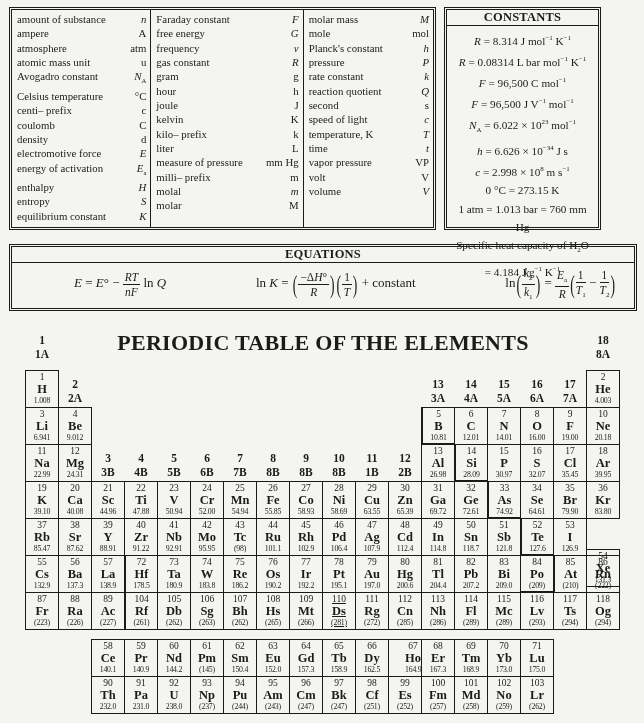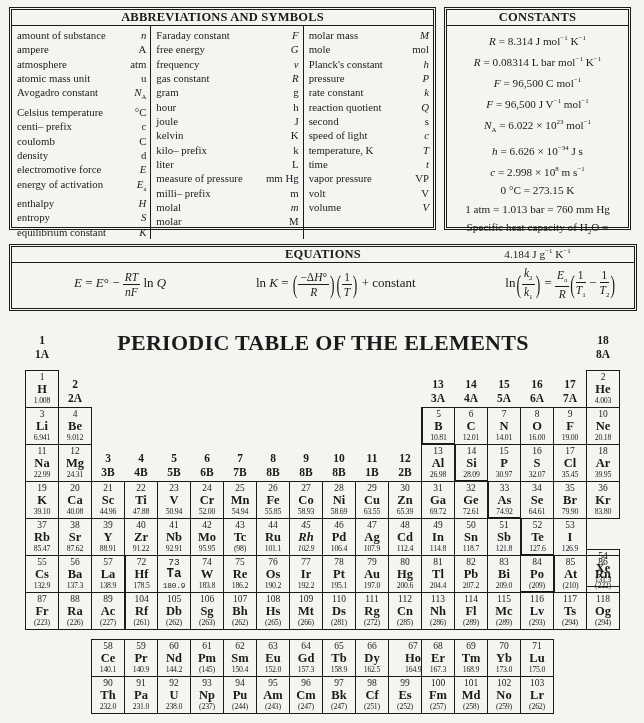--- a/index.html
+++ b/index.html
@@ -19,21 +19,21 @@
   .abbr-box{left:9px;top:7px;width:427px;height:223px;}
   .abbr-body{flex:1;display:flex;}
   .abbr-col{box-sizing:border-box;padding:2px 4px 0 5px;}
   .abbr-body .c1{width:139px;}
   .abbr-body .c2{width:153px;border-left:1px solid var(--ink);}
   .abbr-body .c3{width:131px;border-left:1px solid var(--ink);}
   .abbr-row{display:flex;justify-content:space-between;font-size:10.8px;line-height:14.35px;text-align:center;}
   .abbr-term{white-space:nowrap;}
   .abbr-sym{padding-left:4px;white-space:nowrap;}
   
-  .const-box{left:444px;top:7px;width:187px;height:223px;}
+  .const-box{left:444px;top:7px;width:157px;height:223px;}
   .const-lines{flex:1;padding:3px 6px 0 6px;}
   .const-line{text-align:center;font-size:11.2px;line-height:18.3px;}
   sup{font-size:.62em;}
   sub{font-size:.62em;}
   
   .eq-box{left:9px;top:244px;width:628px;height:67px;}
   .eq-body{flex:1;display:flex;align-items:center;justify-content:space-between;padding:2px 18px 4px 62px;}
   .eq{font-size:13px;white-space:nowrap;}
   .frac{display:inline-block;vertical-align:middle;text-align:center;line-height:1.05;font-size:.88em;}
   .frac .fn{display:block;border-bottom:1px solid var(--ink);padding:0 2px 1px;}
@@ -55,21 +55,20 @@
   .ecell .e-sym{font-size:12.5px;font-weight:bold;line-height:13px;}
   .ecell .e-mass{font-size:7.8px;line-height:10px;letter-spacing:-.2px;}
   .step-l{border-left-width:2px;}
   .step-b{border-bottom-width:2px;}
 </style>
 </head>
 <body>
 
 <div class="box abbr-box">
   <div class="box-inner">
-    <div class="title-bar">ABBREVIATIONS AND SYMBOLS</div>
     <div class="abbr-body">
         <div class="abbr-col c1">
           <div class="abbr-row">
             <span class="abbr-term">amount of substance</span>
             <span class="abbr-sym"><i>n</i></span>
           </div>
           <div class="abbr-row">
             <span class="abbr-term">ampere</span>
             <span class="abbr-sym">A</span>
           </div>
@@ -554,21 +553,21 @@
     <div class="ecell" style="left: 198px; top: 186px;">
       <div class="e-num">43</div>
       <div class="e-sym">Tc</div>
       <div class="e-mass">(98)</div>
     </div>
     <div class="ecell" style="left: 231px; top: 186px;">
       <div class="e-num">44</div>
       <div class="e-sym">Ru</div>
       <div class="e-mass">101.1</div>
     </div>
-    <div class="ecell" style="left: 264px; top: 186px; font-style: italic;">
+    <div class="ecell" style="left: 264px; top: 186px;">
       <div class="e-num">45</div>
       <div class="e-sym">Rh</div>
       <div class="e-mass">102.9</div>
     </div>
     <div class="ecell" style="left: 297px; top: 186px;">
       <div class="e-num">46</div>
       <div class="e-sym">Pd</div>
       <div class="e-mass">106.4</div>
     </div>
     <div class="ecell" style="left: 330px; top: 186px;">
@@ -624,21 +623,21 @@
     <div class="ecell" style="left: 66px; top: 223px;">
       <div class="e-num">57</div>
       <div class="e-sym">La</div>
       <div class="e-mass">138.9</div>
     </div>
     <div class="ecell step-l" style="left: 99px; top: 223px;">
       <div class="e-num">72</div>
       <div class="e-sym">Hf</div>
       <div class="e-mass">178.5</div>
     </div>
-    <div class="ecell" style="left: 132px; top: 223px; font-family: Liberation Mono, monospace;">
+    <div class="ecell" style="left: 132px; top: 223px;">
       <div class="e-num">73</div>
       <div class="e-sym">Ta</div>
       <div class="e-mass">180.9</div>
     </div>
     <div class="ecell" style="left: 165px; top: 223px;">
       <div class="e-num">74</div>
       <div class="e-sym">W</div>
       <div class="e-mass">183.8</div>
     </div>
     <div class="ecell" style="left: 198px; top: 223px;">
@@ -739,21 +738,21 @@
     <div class="ecell" style="left: 231px; top: 260px;">
       <div class="e-num">108</div>
       <div class="e-sym">Hs</div>
       <div class="e-mass">(265)</div>
     </div>
     <div class="ecell" style="left: 264px; top: 260px;">
       <div class="e-num">109</div>
       <div class="e-sym">Mt</div>
       <div class="e-mass">(266)</div>
     </div>
-    <div class="ecell" style="left: 297px; top: 260px;">
+    <div class="ecell" style="left: 297px; top: 260px; text-decoration: underline;">
       <div class="e-num">110</div>
       <div class="e-sym">Ds</div>
       <div class="e-mass">(281)</div>
     </div>
     <div class="ecell" style="left: 330px; top: 260px;">
       <div class="e-num">111</div>
       <div class="e-sym">Rg</div>
       <div class="e-mass">(272)</div>
     </div>
     <div class="ecell" style="left: 363px; top: 260px;">

